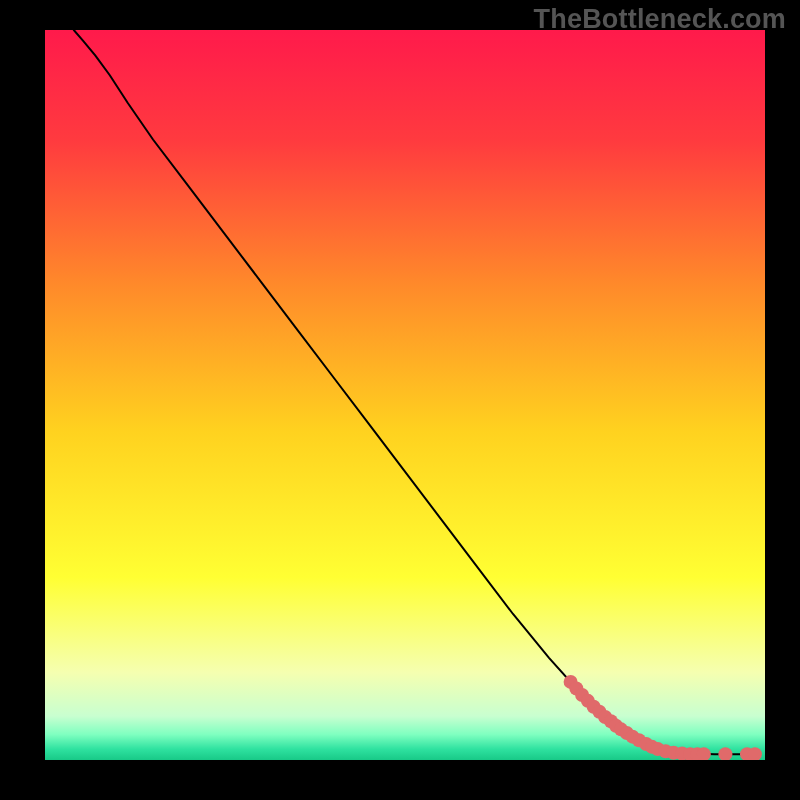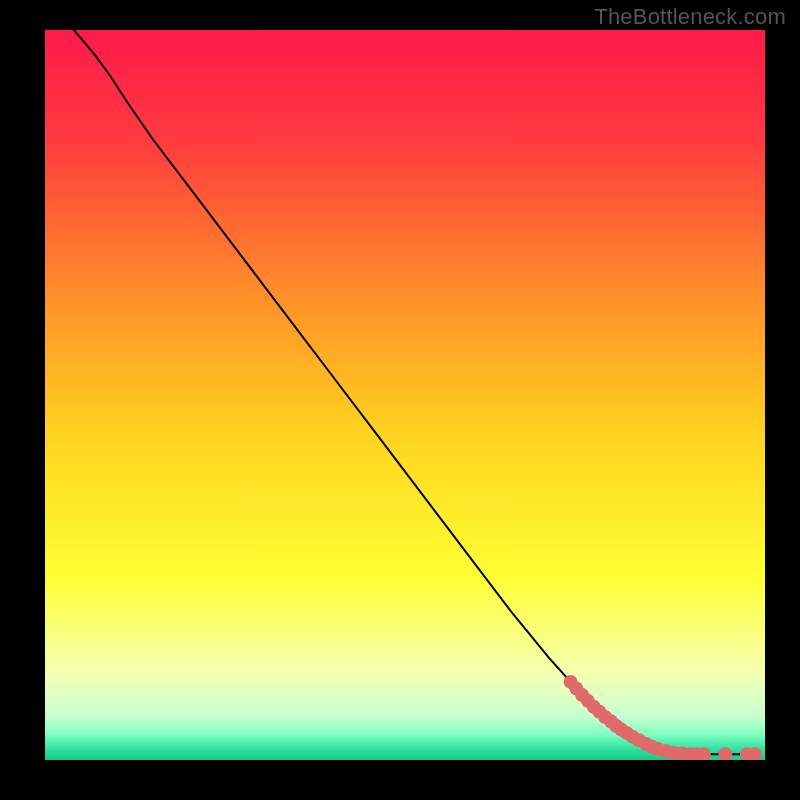--- a/index.html
+++ b/index.html
@@ -14,22 +14,22 @@
   .stage {
     position: relative;
     width: 800px;
     height: 800px;
   }
   .watermark {
     position: absolute;
     top: 4px;
     right: 14px;
     color: #555;
-    font-size: 22px;
-    font-weight: 400;
+    font-size: 27px;
+    font-weight: 700;
     letter-spacing: 0.2px;
     user-select: none;
   }
   .plot {
     position: absolute;
     left: 45px;
     top: 30px;
     width: 720px;
     height: 730px;
   }

